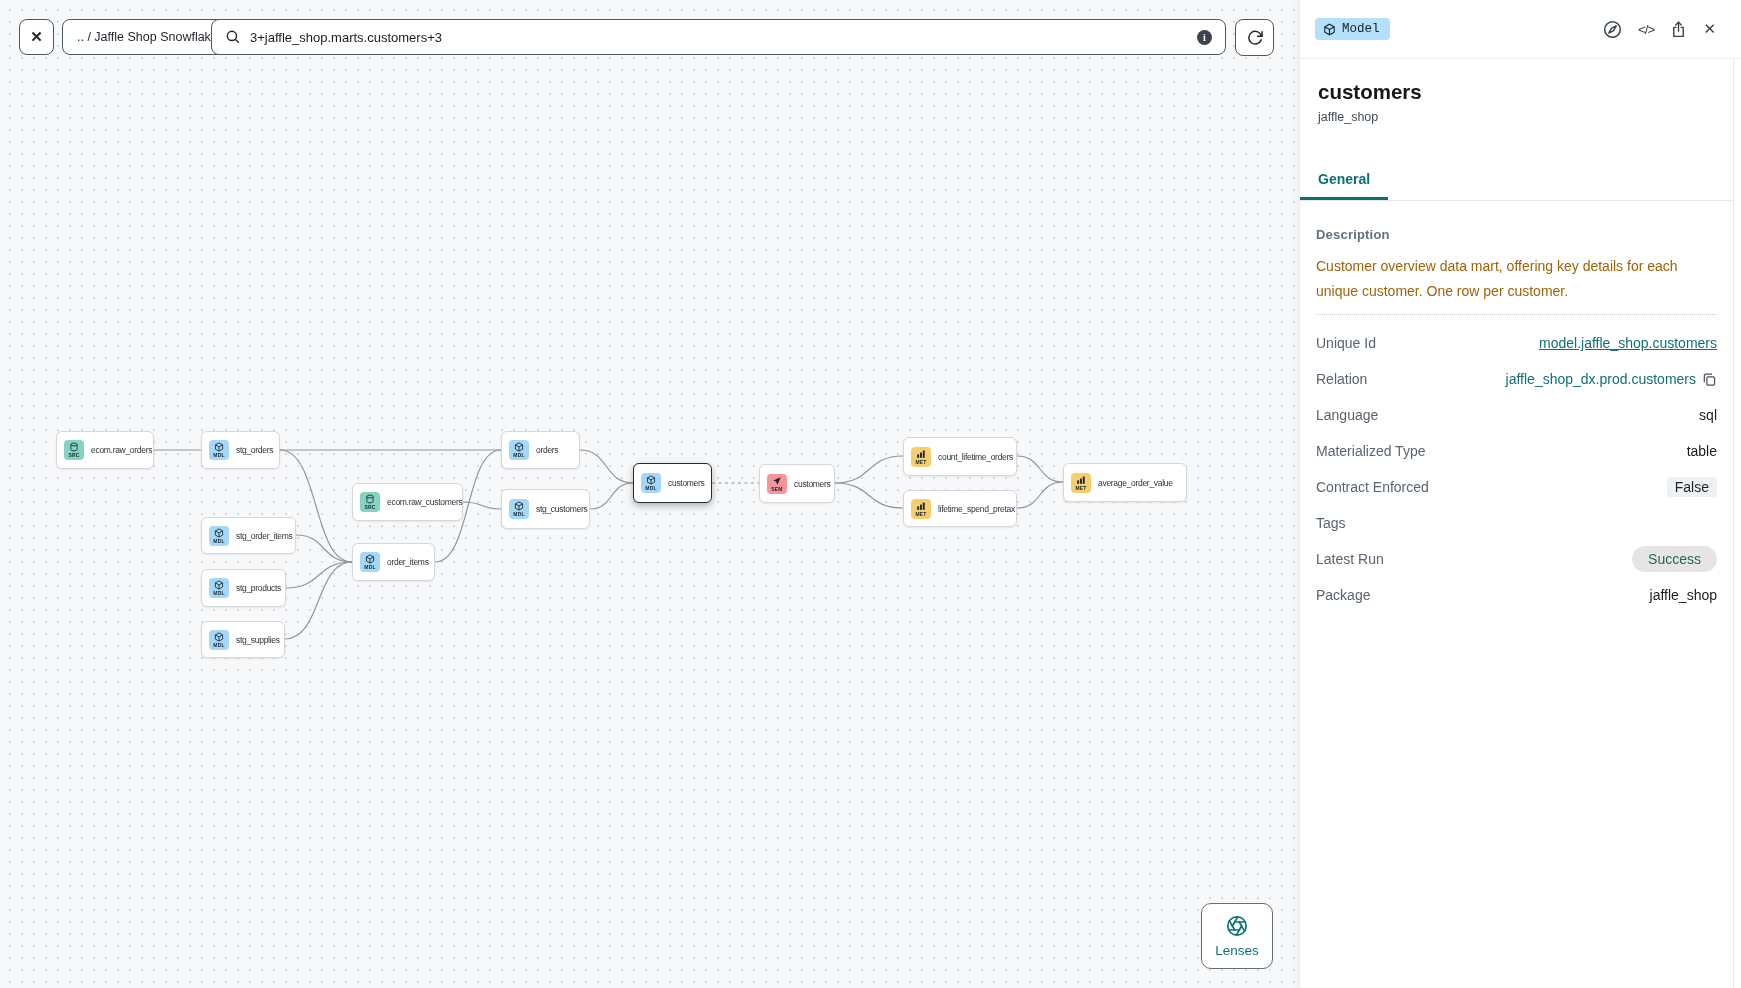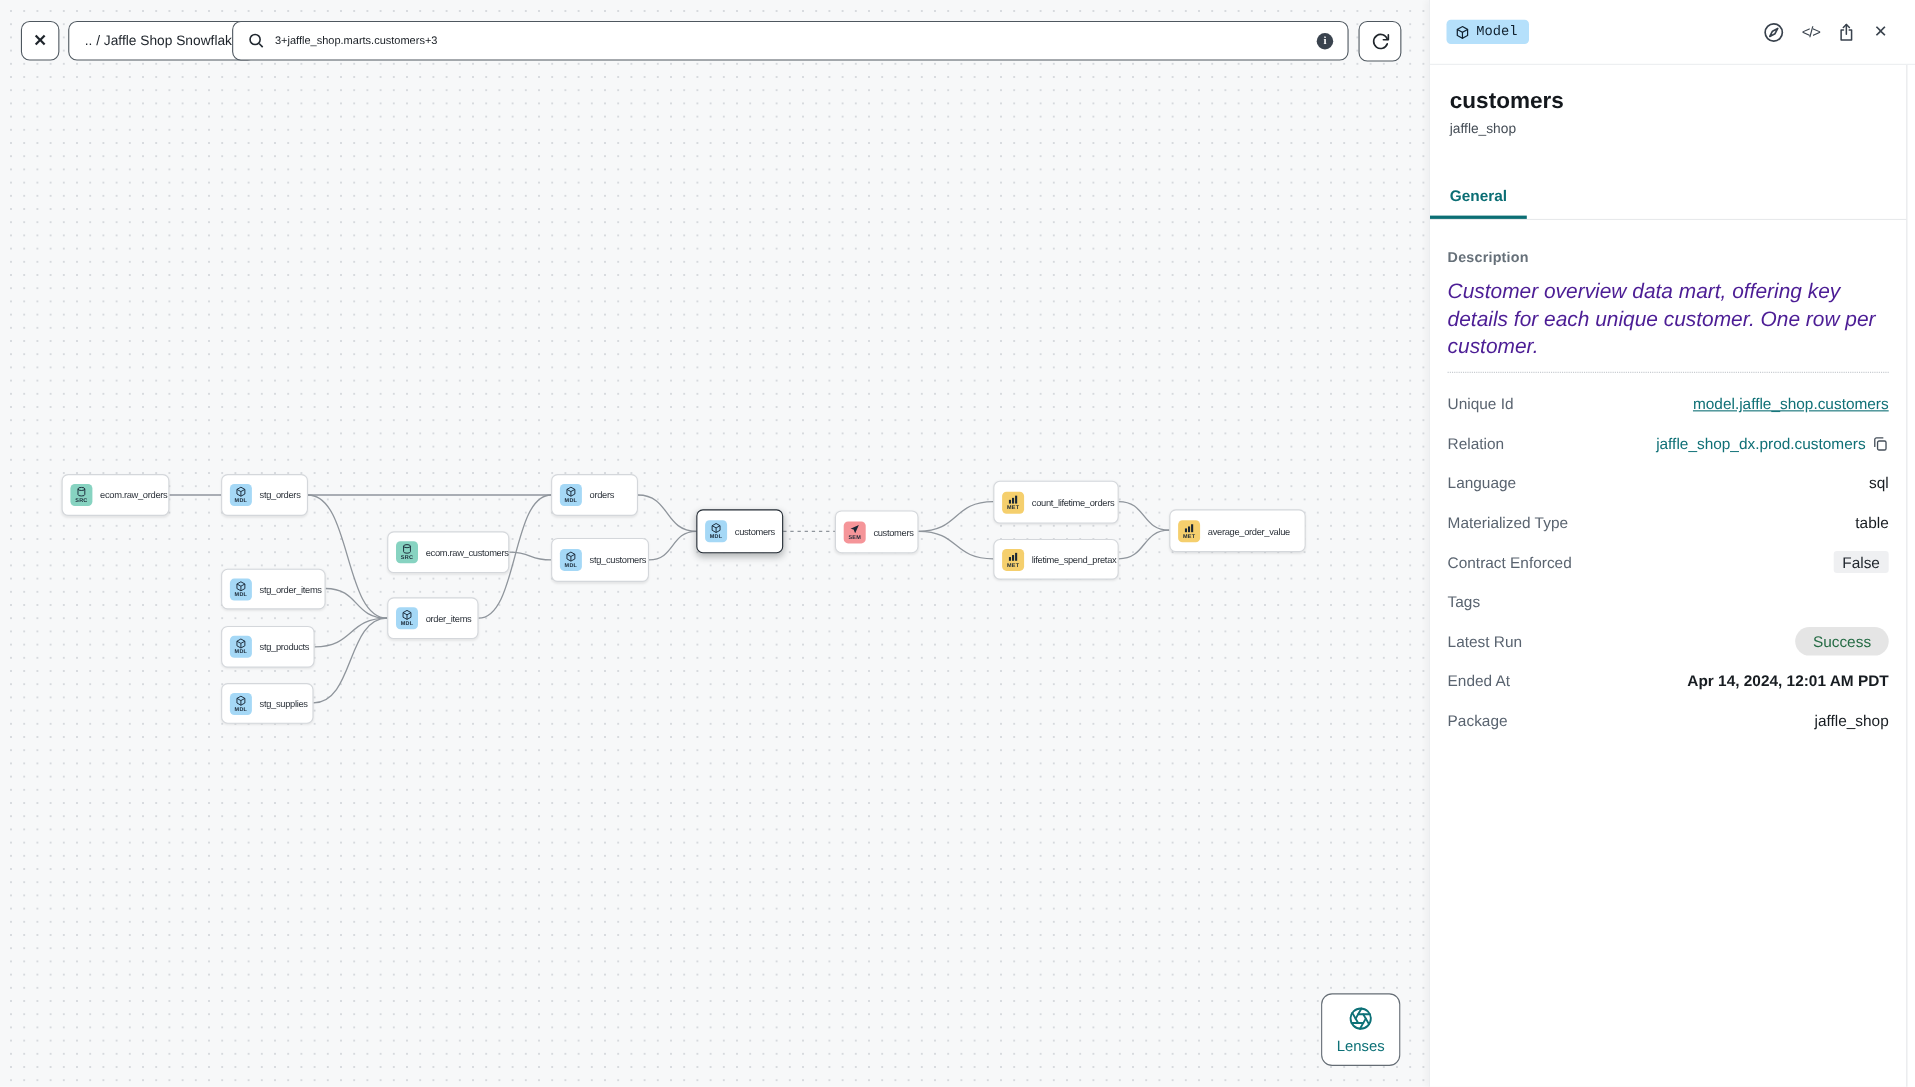--- a/index.html
+++ b/index.html
@@ -28,21 +28,21 @@
     color:#182634; letter-spacing:.2px; }
 
   
   .tb { position:absolute; top:19px; height:36px; background:#fff; border:1.5px solid #4e575f;
     border-radius:8px; display:flex; align-items:center; justify-content:center;
     color:#1d232a; cursor:pointer; }
   .tb-close { left:19px; width:35px; font-size:15px; font-weight:600; }
   .tb-crumb { left:62px; padding:0 14px; font-size:12.5px; }
   .tb-search { left:211px; width:1015px; padding:0 13px; justify-content:flex-start; gap:9px; cursor:text; }
   .tb-search input { flex:1; border:none; outline:none; background:transparent;
-    font-family:"Liberation Sans",sans-serif; font-size:10px; color:#171c22; }
+    font-family:"Liberation Sans",sans-serif; font-size:13px; color:#171c22; }
   .info-dot { width:15px; height:15px; border-radius:50%; background:#3a434e; color:#fff;
     font-size:10px; font-weight:700; display:flex; align-items:center; justify-content:center;
     font-family:"Liberation Serif",serif; cursor:pointer; }
   .tb-refresh { left:1235px; width:39px; height:37px; }
 
   
   .lenses { position:absolute; left:1201px; top:903px; width:72px; height:66px; background:#fff;
     border:1.5px solid #646c74; border-radius:10px; display:flex; flex-direction:column;
     align-items:center; justify-content:center; gap:5px; color:#0d7177; font-size:13.5px; cursor:pointer; }
 
@@ -62,21 +62,21 @@
   .title-block { padding:22px 24px 0 18px; }
   .panel-title { font-size:20.5px; font-weight:700; color:#14181d; line-height:22px; }
   .panel-sub { margin-top:7px; font-size:12.5px; color:#454d56; }
 
   .tabs { margin-top:46px; border-bottom:1px solid #e7e9eb; }
   .tab { display:inline-block; margin-left:0; padding:0 18px 9px; font-size:14px; font-weight:700;
     color:#0b6e74; border-bottom:3.5px solid #0b6e74; line-height:17px; cursor:pointer; }
 
   .panel-body { padding:26px 24px 0 16px; }
   .desc-label { font-size:13px; font-weight:700; color:#667079; letter-spacing:.2px; }
-  .desc-text { margin-top:12px; font-size:19px; line-height:25px; color:#4c1d95;font-style:italic; }
+  .desc-text { margin-top:12px; font-size:14px; line-height:25px; color:#a16207; }
   .dotted-sep { margin-top:10px; border-top:1.5px dotted #c7cbd0; }
   .fields { margin-top:10px; }
   .field-row { height:36px; display:flex; align-items:center; justify-content:space-between; }
   .field-label { font-size:14px; color:#5a6470; }
   .field-value { font-size:14px; color:#171c21; display:flex; align-items:center; gap:6px;text-align:center; }
   .field-value.strong { font-weight:600; }
   .field-value a { color:#0f7076; text-decoration:underline; cursor:pointer; }
   .rel-text { color:#0f7076; }
   .copy-btn { cursor:pointer; display:flex; color:#454f5a; }
   .badge-gray { background:#eff0f2; border-radius:3px; padding:2px 8px; color:#1e242b; }
@@ -373,26 +373,20 @@
             <span></span>
           </span>
         </div>
         <div class="field-row">
           <span class="field-label">Latest Run</span>
      <span class="field-value ">
             <span class="pill-green">Success</span>
           </span>
         </div>
         <div class="field-row">
-          <span class="field-label">Ended At</span>
-     <span class="field-value strong">
-            <span>Apr 14, 2024, 12:01 AM PDT</span>
-          </span>
-        </div>
-        <div class="field-row">
           <span class="field-label">Package</span>
      <span class="field-value ">
             <span>jaffle_shop</span>
           </span>
         </div>
       </div>
   </div>
 
   <div class="scroll-gutter"></div>
 </aside>

